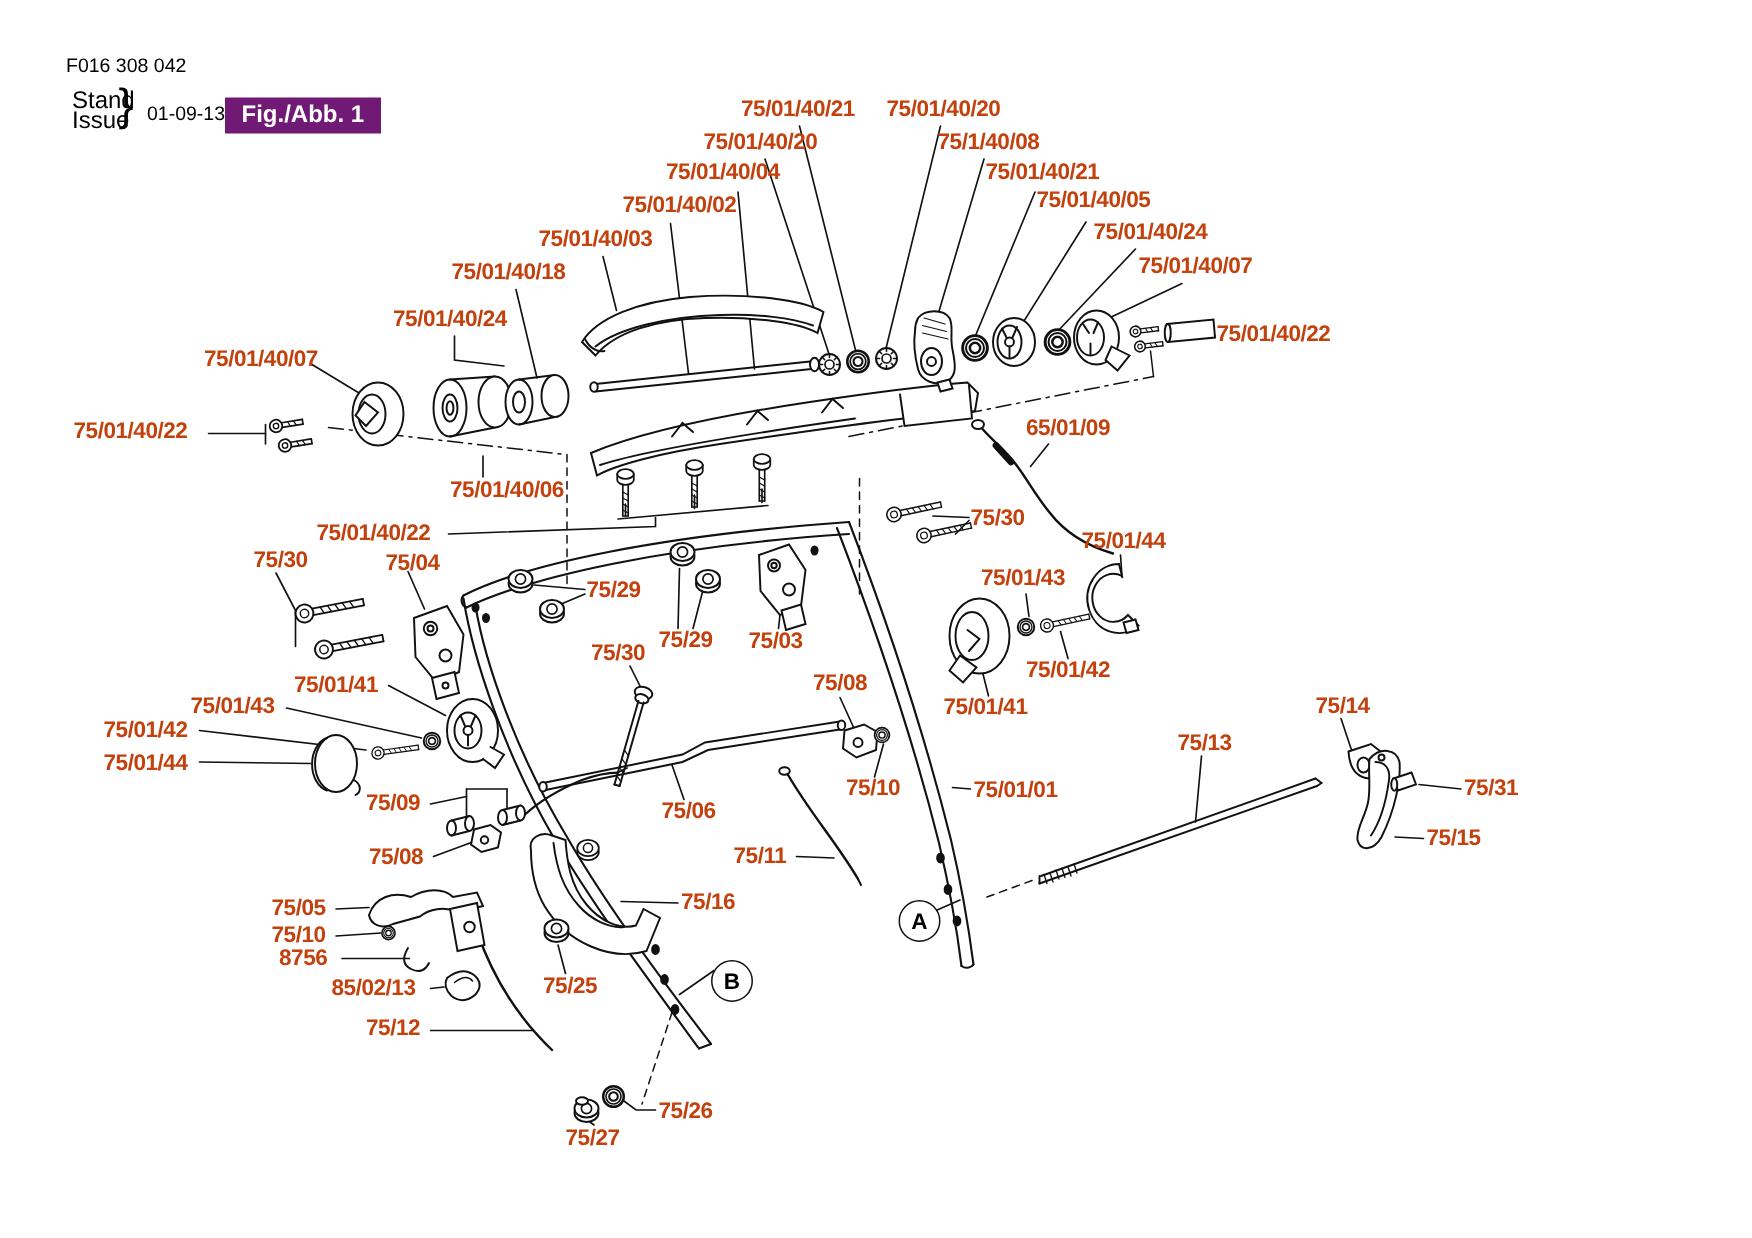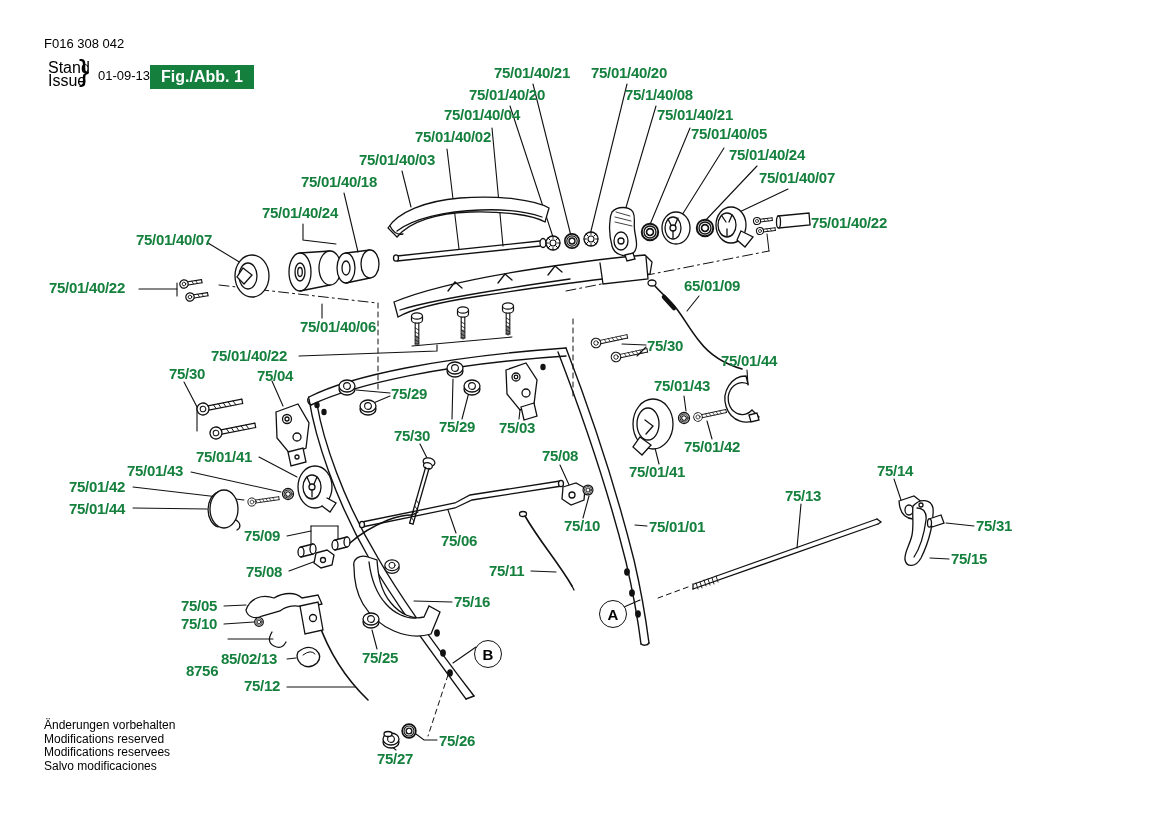--- a/index.html
+++ b/index.html
@@ -1,20 +1,20 @@
 <!DOCTYPE html>
 <html><head>
 <meta charset="utf-8">
 <style>
   html,body{margin:0;padding:0;background:#fff;}
   #page{position:relative;width:1168px;height:825px;background:#fff;overflow:hidden;
         font-family:"Liberation Sans",sans-serif;color:#000;padding-left:18px;}
   #art{position:absolute;left:0;top:0;}
   .plabel{position:absolute;font-size:15px;font-weight:bold;letter-spacing:-0.3px;
-          white-space:nowrap;line-height:14px;color:#15803d;}
+          white-space:nowrap;line-height:14px;color:#c2410c;}
   .hdr-pn{position:absolute;left:44px;top:36px;font-size:13px;}
   .hdr-stand{position:absolute;left:48px;top:61px;font-size:16px;line-height:13px;}
   .hdr-brace{position:absolute;left:79px;top:54px;font-size:30px;font-weight:400;}
   .hdr-date{position:absolute;left:98px;top:68px;font-size:13px;}
   .fig-badge{position:absolute;left:150px;top:65px;height:24px;padding:0 11px;
              display:flex;align-items:center;font-size:16px;font-weight:bold;}
   .footer{position:absolute;left:44px;top:719px;font-size:12px;line-height:13.5px;}
   .callout{position:absolute;width:26px;height:26px;border:1.7px solid #111;border-radius:50%;
            display:flex;align-items:center;justify-content:center;
            font-size:15px;font-weight:bold;background:#fff;}
@@ -388,21 +388,21 @@
   </g>
 </svg>
 
 <div class="hdr-pn">F016 308 042</div>
 <div class="hdr-stand">
   <div>Stand</div>
   <div>Issue</div>
 </div>
 <div class="hdr-brace">}</div>
 <div class="hdr-date">01-09-13</div>
-<div class="fig-badge" style="background:#15803d;color:#fff;">Fig./Abb. 1</div>
+<div class="fig-badge" style="background:#701a75;color:#fff;">Fig./Abb. 1</div>
 
 <div class="callout" style="left:599px;top:600px;">A</div>
 <div class="callout" style="left:474px;top:640px;">B</div>
 
 <span class="plabel" style="left:494px;top:66px;">75/01/40/21</span>
 <span class="plabel" style="left:591px;top:66px;">75/01/40/20</span>
 <span class="plabel" style="left:469px;top:88px;">75/01/40/20</span>
 <span class="plabel" style="left:625px;top:88px;">75/1/40/08</span>
 <span class="plabel" style="left:444px;top:108px;">75/01/40/04</span>
 <span class="plabel" style="left:657px;top:108px;">75/01/40/21</span>
@@ -441,27 +441,21 @@
 <span class="plabel" style="left:649px;top:520px;">75/01/01</span>
 <span class="plabel" style="left:976px;top:519px;">75/31</span>
 <span class="plabel" style="left:244px;top:529px;">75/09</span>
 <span class="plabel" style="left:441px;top:534px;">75/06</span>
 <span class="plabel" style="left:951px;top:552px;">75/15</span>
 <span class="plabel" style="left:246px;top:565px;">75/08</span>
 <span class="plabel" style="left:489px;top:564px;">75/11</span>
 <span class="plabel" style="left:454px;top:595px;">75/16</span>
 <span class="plabel" style="left:181px;top:599px;">75/05</span>
 <span class="plabel" style="left:181px;top:617px;">75/10</span>
-<span class="plabel" style="left:186px;top:632px;margin-top:32px;">8756</span>
+<span class="plabel" style="left:186px;top:632px;">8756</span>
 <span class="plabel" style="left:221px;top:652px;">85/02/13</span>
 <span class="plabel" style="left:362px;top:651px;">75/25</span>
 <span class="plabel" style="left:244px;top:679px;">75/12</span>
 <span class="plabel" style="left:439px;top:734px;">75/26</span>
 <span class="plabel" style="left:377px;top:752px;">75/27</span>
 
-<div class="footer">
-  <div>Änderungen vorbehalten</div>
-  <div>Modifications reserved</div>
-  <div>Modifications reservees</div>
-  <div>Salvo modificaciones</div>
+
 </div>
 
-</div>
-
 </body></html>

